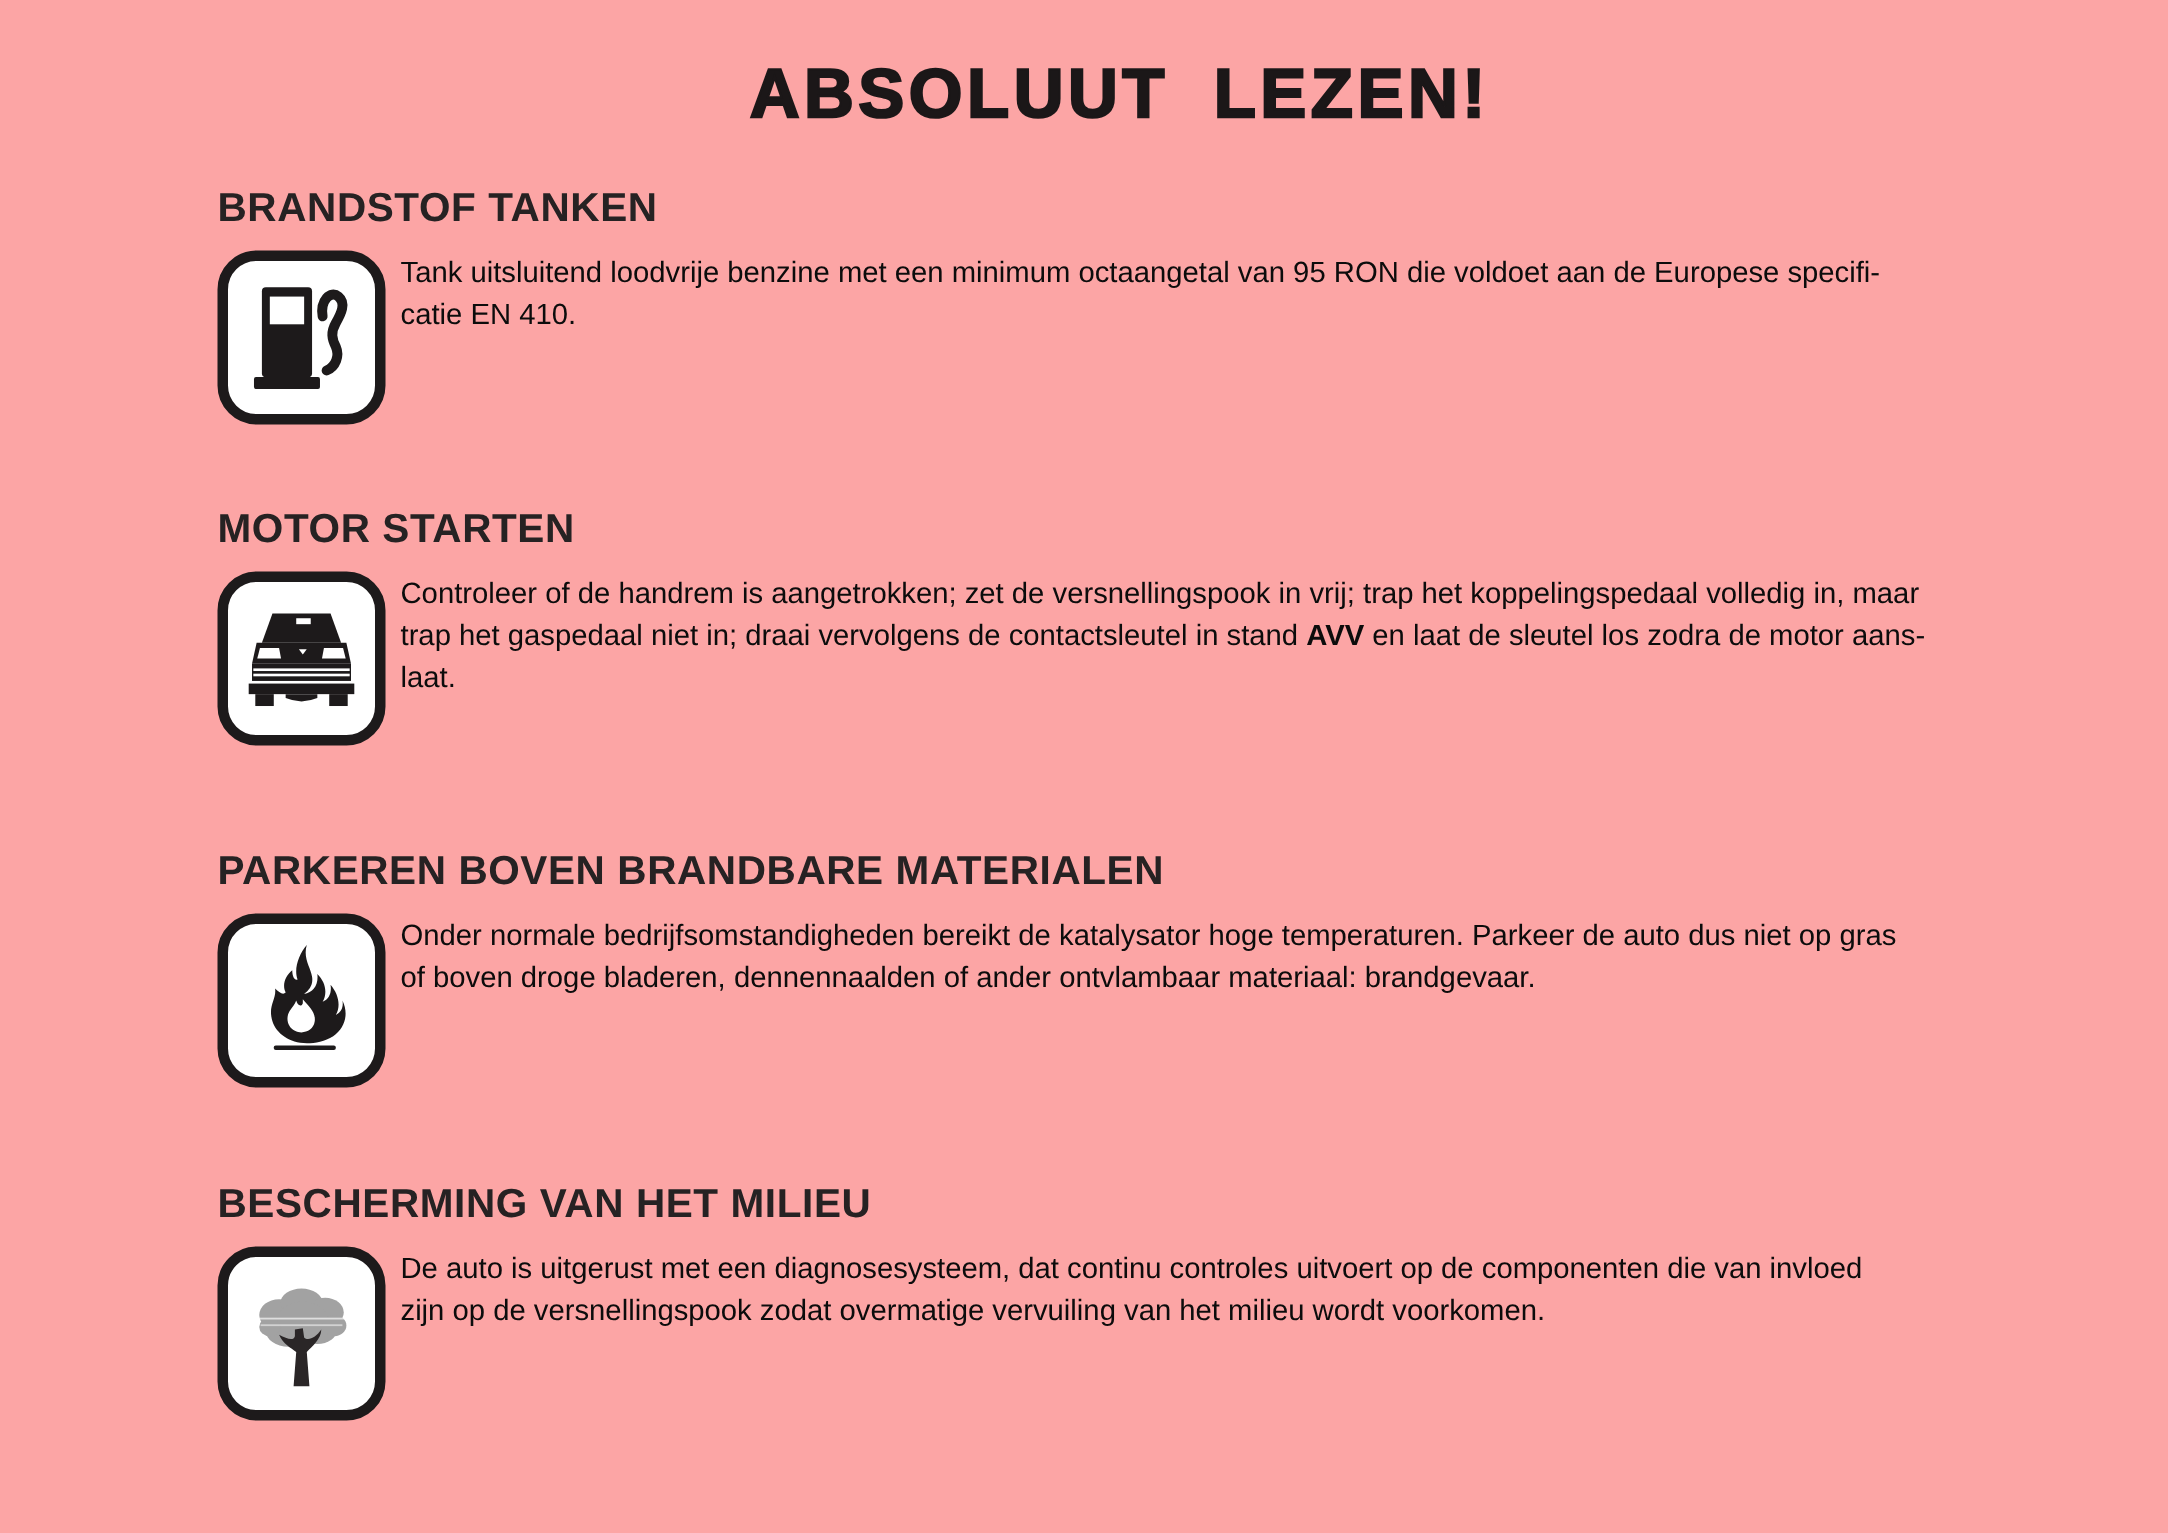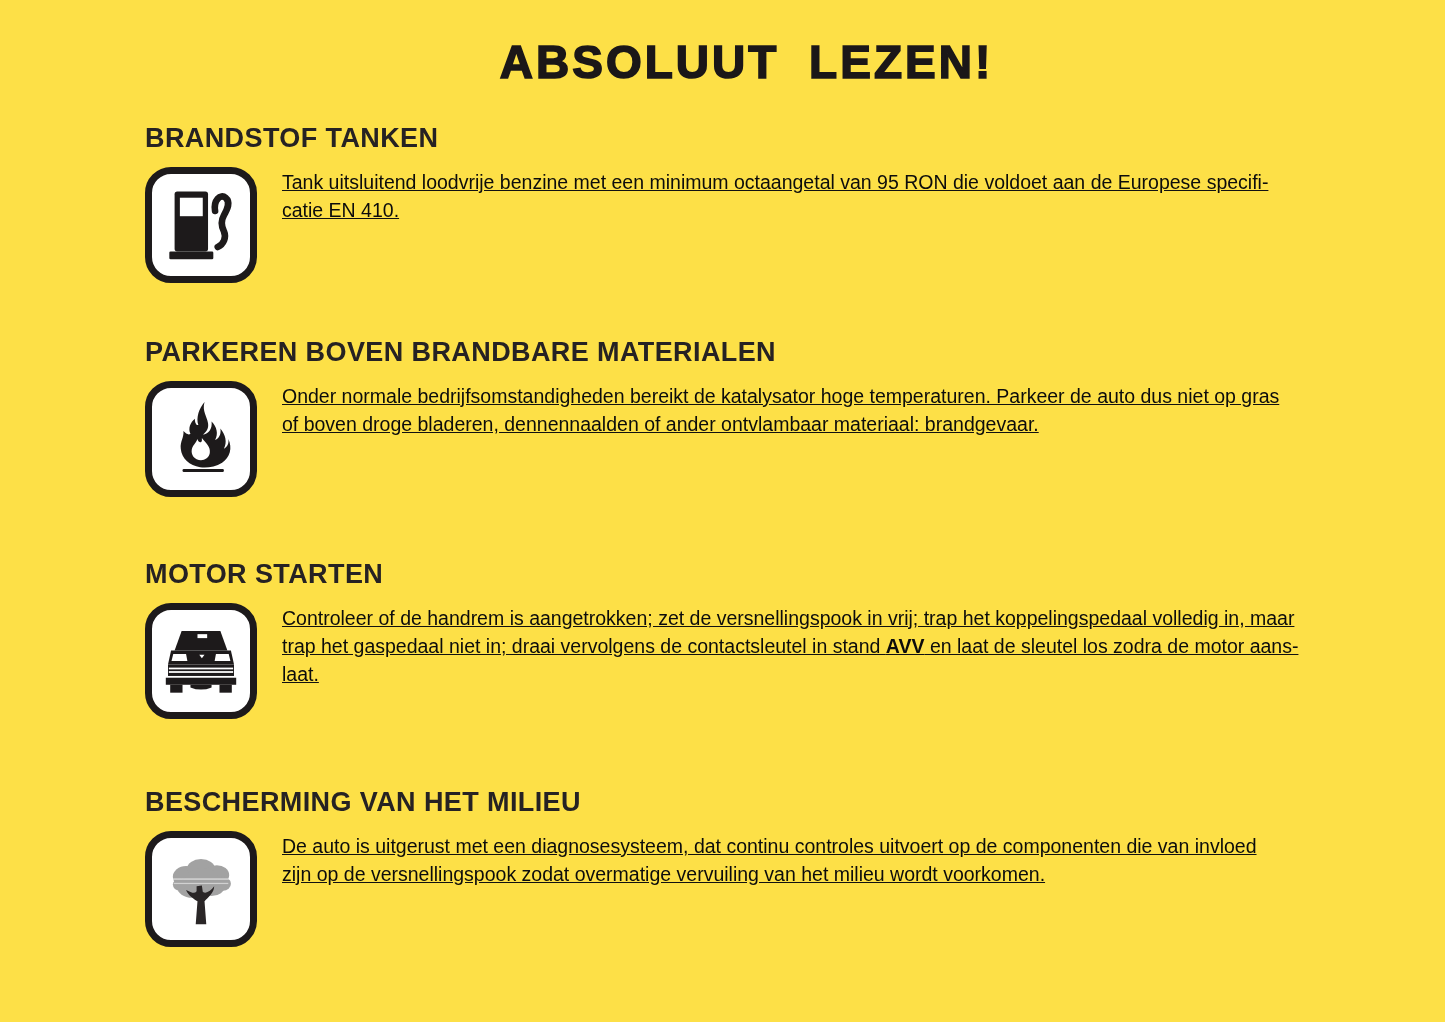--- a/index.html
+++ b/index.html
@@ -1,20 +1,20 @@
 <!DOCTYPE html>
 <html><head>
 <meta charset="utf-8">
 <style>
   html, body { margin: 0; padding: 0; background: #ffffff; }
   .page {
     position: relative;
     width: 1445px;
     height: 1022px;
-    background: #fde047;
+    background: #fca5a5;
     overflow: hidden;
     box-sizing: border-box;
     padding-top: 38px;
     font-family: "Liberation Sans", sans-serif;
     color: #111111;
   }
   .title {
     margin: 0 97px 40px 145px;
     text-align: center;
     font-size: 46px;
@@ -30,21 +30,21 @@
   .sec.m2 { margin-bottom: 71px; }
   .sec.m3 { margin-bottom: 65px; }
   .sec-heading {
     margin: 0 0 17px 0;
     font-size: 27px;
     line-height: 24px;
     font-weight: 700;
     letter-spacing: 0.4px;
     color: #262223;
   }
-  .sec-row { display: flex; align-items: flex-start; gap: 25px; text-decoration: underline; }
+  .sec-row { display: flex; align-items: flex-start; gap: 10px; }
   .icon-box {
     flex: 0 0 auto;
     width: 112px;
     height: 116px;
     box-sizing: border-box;
     border: 7px solid #1d1a1b;
     border-radius: 26px;
     background: #ffffff;
     display: flex;
     align-items: center;
@@ -78,37 +78,20 @@
           <path d="M66,34 C64,22 72,14 78,19 C84,24 80,32 76,39 C72,46 73,51 76,57 C79,64 76,72 69,75" fill="none" stroke="#1d1a1b" stroke-width="7.5" stroke-linecap="round"></path>
         </svg>
       </div>
       <div class="sec-body">
         <div class="line"><span>Tank uitsluitend loodvrije benzine met een minimum octaangetal van 95 RON die voldoet aan de Europese specifi-</span></div>
         <div class="line"><span>catie EN 410.</span></div>
       </div>
     </div>
   </section>
 
-  <section class="sec m3">
-    <h2 class="sec-heading">PARKEREN BOVEN BRANDBARE MATERIALEN</h2>
-    <div class="sec-row">
-      <div class="icon-box">
-        <svg viewBox="0 0 100 100" aria-hidden="true">
-          <path d="M54,8 C51,18 57,25 58,32 C59,38 56,42 52,45 C59,44 63,38 62,30 C68,36 70,44 66,51 C71,49 73,44 72,38 C78,45 80,54 76,61 C80,59 82,55 81,50 C86,60 83,71 74,77 C66,82 56,83 49,82 C37,80 28,72 27,61 C26,53 31,48 30,41 C33,44 36,46 38,44 C35,38 38,31 43,27 C43,32 45,35 47,34 C44,26 48,15 54,8 Z" fill="#1d1a1b"></path>
-          <path d="M51,49 C56,55 61,59 60,66 C59,73 51,76 45,73 C39,70 38,63 41,58 C43,55 45,53 46,50 C47,54 50,55 51,52 Z" fill="#ffffff"></path>
-          <rect x="29" y="84" width="47" height="3.5" rx="1.5" fill="#1d1a1b"></rect>
-        </svg>
-      </div>
-      <div class="sec-body">
-        <div class="line"><span>Onder normale bedrijfsomstandigheden bereikt de katalysator hoge temperaturen. Parkeer de auto dus niet op gras</span></div>
-        <div class="line"><span>of boven droge bladeren, dennennaalden of ander ontvlambaar materiaal: brandgevaar.</span></div>
-      </div>
-    </div>
-  </section>
-
   <section class="sec m2">
     <h2 class="sec-heading">MOTOR STARTEN</h2>
     <div class="sec-row">
       <div class="icon-box">
         <svg viewBox="0 0 100 100" aria-hidden="true">
           <polygon points="28,16 72,16 80,38 20,38" fill="#1d1a1b"></polygon>
           <rect x="46" y="19.5" width="11" height="4.5" fill="#ffffff"></rect>
           <polygon points="16,38 84,38 87.5,54 12.5,54" fill="#1d1a1b"></polygon>
           <polygon points="18.5,42 33,42 34.5,50 16.5,50" fill="#ffffff"></polygon>
           <polygon points="67,42 81.5,42 83.5,50 65.5,50" fill="#ffffff"></polygon>
@@ -119,20 +102,37 @@
           <rect x="10" y="69" width="80" height="8" fill="#1d1a1b"></rect>
           <rect x="15" y="77" width="14" height="9" fill="#1d1a1b"></rect>
           <rect x="71" y="77" width="14" height="9" fill="#1d1a1b"></rect>
           <path d="M38,77 h24 v3 q-12,5 -24,0 z" fill="#1d1a1b"></path>
         </svg>
       </div>
       <div class="sec-body">
         <div class="line"><span>Controleer of de handrem is aangetrokken; zet de versnellingspook in vrij; trap het koppelingspedaal volledig in, maar</span></div>
         <div class="line"><span>trap het gaspedaal niet in; draai vervolgens de contactsleutel in stand </span><span class="b">AVV</span><span> en laat de sleutel los zodra de motor aans-</span></div>
         <div class="line"><span>laat.</span></div>
+      </div>
+    </div>
+  </section>
+
+  <section class="sec m3">
+    <h2 class="sec-heading">PARKEREN BOVEN BRANDBARE MATERIALEN</h2>
+    <div class="sec-row">
+      <div class="icon-box">
+        <svg viewBox="0 0 100 100" aria-hidden="true">
+          <path d="M54,8 C51,18 57,25 58,32 C59,38 56,42 52,45 C59,44 63,38 62,30 C68,36 70,44 66,51 C71,49 73,44 72,38 C78,45 80,54 76,61 C80,59 82,55 81,50 C86,60 83,71 74,77 C66,82 56,83 49,82 C37,80 28,72 27,61 C26,53 31,48 30,41 C33,44 36,46 38,44 C35,38 38,31 43,27 C43,32 45,35 47,34 C44,26 48,15 54,8 Z" fill="#1d1a1b"></path>
+          <path d="M51,49 C56,55 61,59 60,66 C59,73 51,76 45,73 C39,70 38,63 41,58 C43,55 45,53 46,50 C47,54 50,55 51,52 Z" fill="#ffffff"></path>
+          <rect x="29" y="84" width="47" height="3.5" rx="1.5" fill="#1d1a1b"></rect>
+        </svg>
+      </div>
+      <div class="sec-body">
+        <div class="line"><span>Onder normale bedrijfsomstandigheden bereikt de katalysator hoge temperaturen. Parkeer de auto dus niet op gras</span></div>
+        <div class="line"><span>of boven droge bladeren, dennennaalden of ander ontvlambaar materiaal: brandgevaar.</span></div>
       </div>
     </div>
   </section>
 
   <section class="sec m4">
     <h2 class="sec-heading">BESCHERMING VAN HET MILIEU</h2>
     <div class="sec-row">
       <div class="icon-box">
         <svg viewBox="0 0 100 100" aria-hidden="true">
           <g fill="#a2a2a2">

